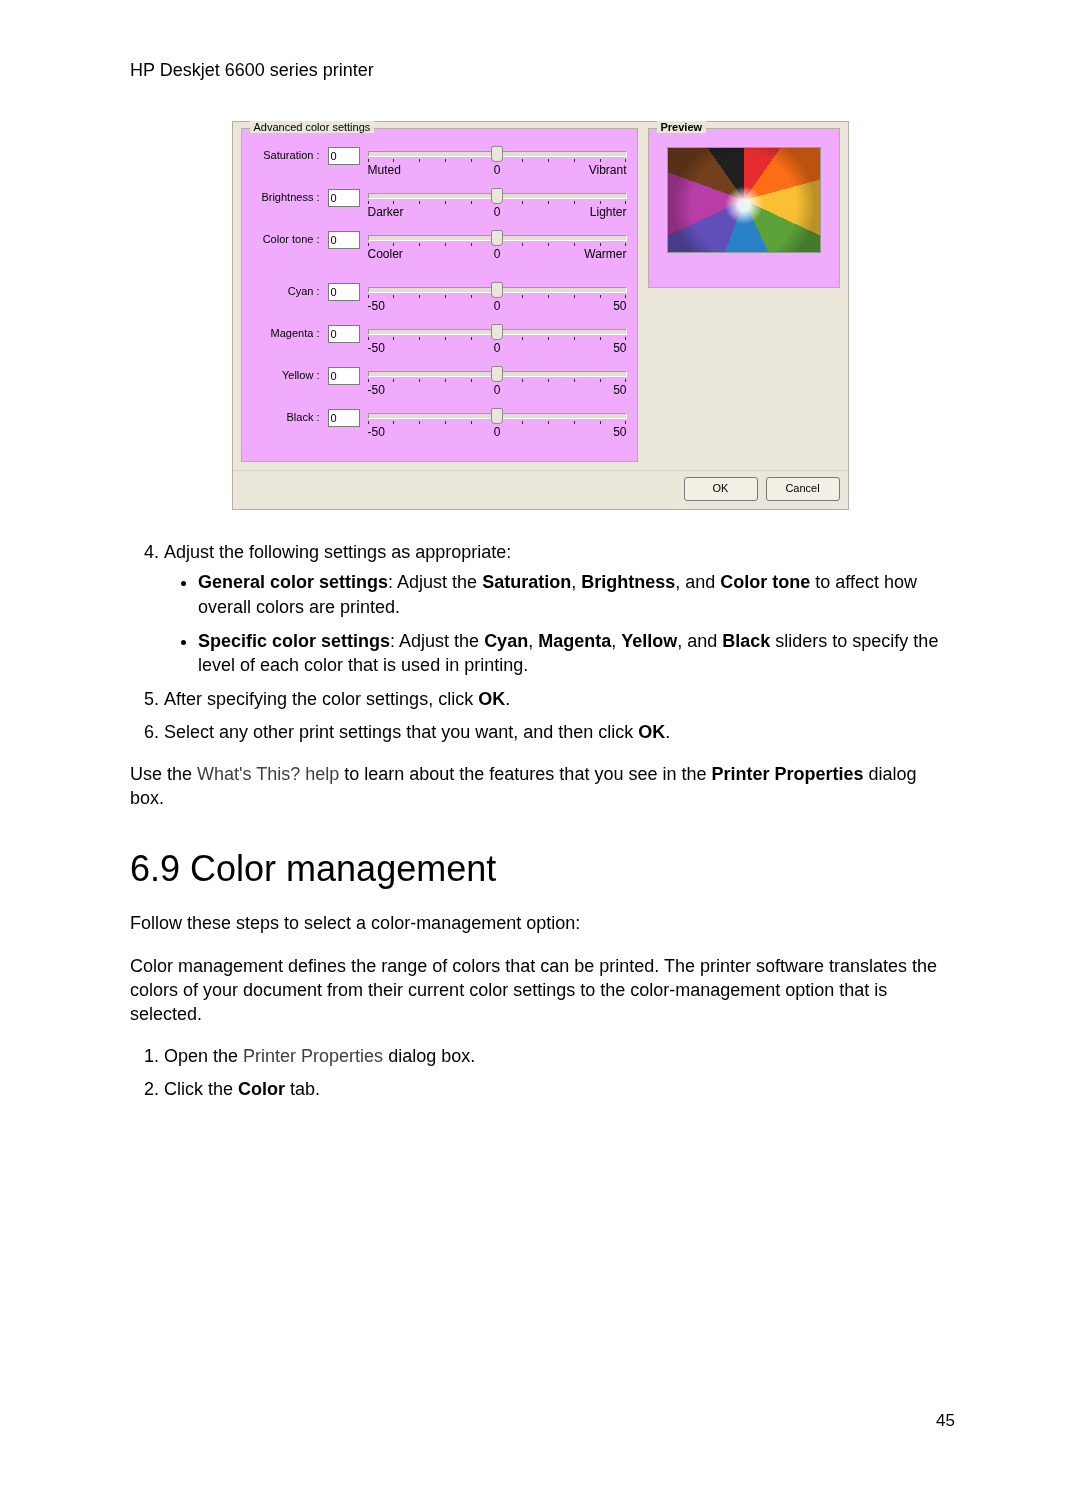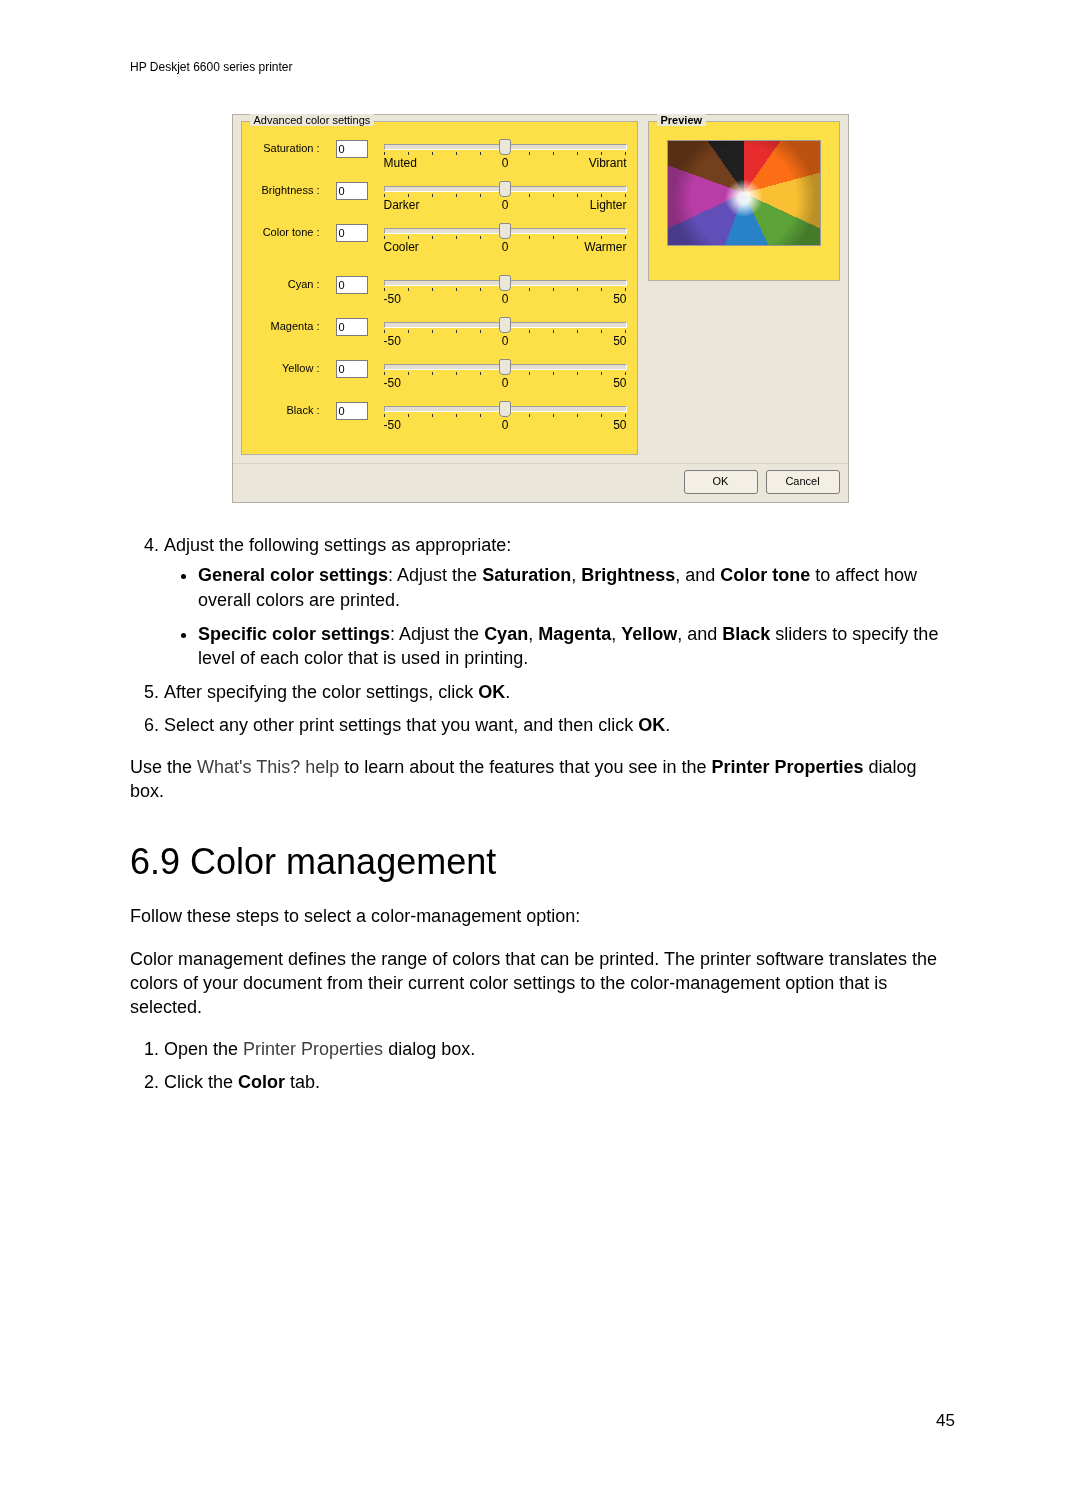--- a/index.html
+++ b/index.html
@@ -9,21 +9,21 @@
     font-family: Arial, Helvetica, sans-serif;
     width: 1080px;
     height: 1495px;
     position: relative;
     color: #000;
   }
   .page {
     padding: 60px 130px 60px 130px;
   }
   .header {
-    font-size: 12px;
+    font-size: 18px;
     margin-bottom: 40px;
   }
 
   
   .screenshot {
     width: 615px;
     margin: 0 auto 30px;
     background: #eae6d9;
     border: 1px solid #b3afa2;
     position: relative;
@@ -32,38 +32,37 @@
     color: #000;
   }
   .shot-body {
     display: flex;
     padding: 6px 8px 8px;
   }
   .groupbox {
     border: 1px solid #b3afa2;
     position: relative;
     padding: 18px 10px 10px;
-    background: #fde047;
+    background: #f0abfc;
   }
   .groupbox-title {
     position: absolute;
     top: -8px;
     left: 8px;
     background: #eae6d9;
     padding: 0 4px;
     font-size: 11px;
   }
   .advanced-box { flex: 1; margin-right: 10px; }
   .preview-box { width: 170px; height: 130px; font-weight: bold; }
 
   .slider-row {
     display: flex;
     align-items: flex-start;
     margin-bottom: 14px;
-    gap: 8px;
   }
   .slider-label {
     width: 68px;
     text-align: right;
     font-size: 11px;
     padding-top: 2px;
   }
   .slider-value {
     width: 26px;
     height: 16px;

